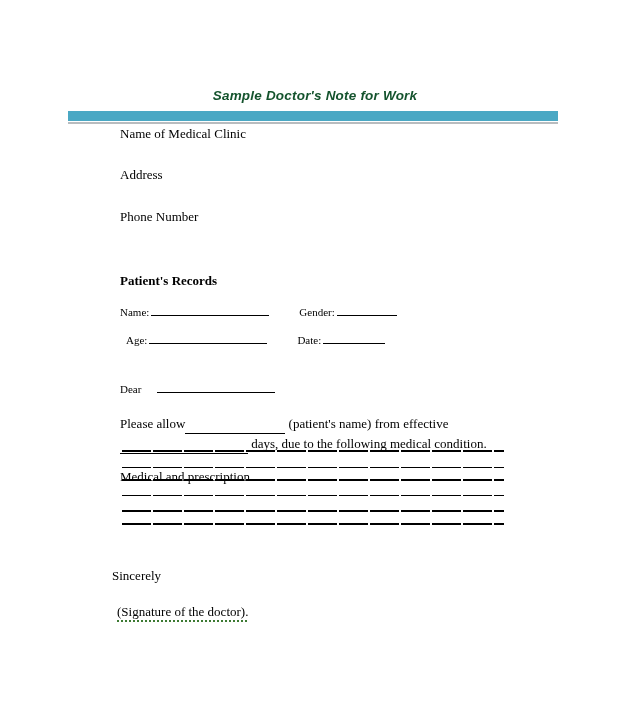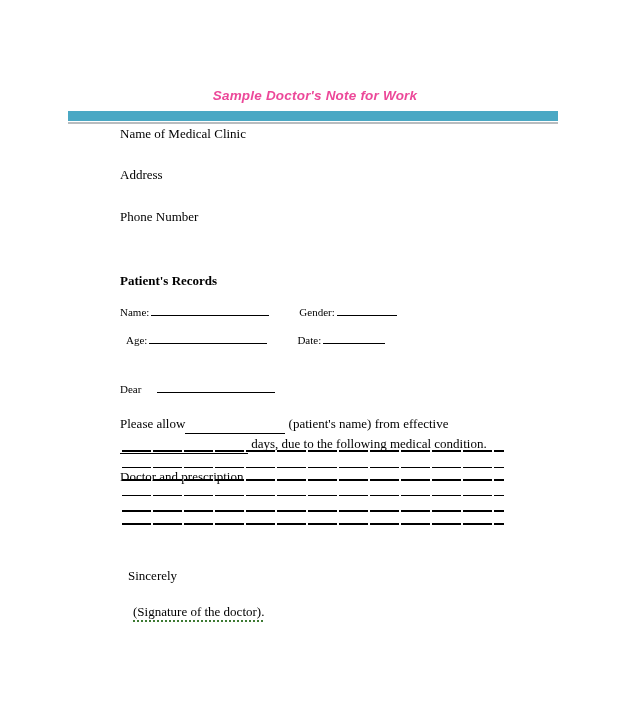--- a/index.html
+++ b/index.html
@@ -28,21 +28,21 @@
     position: absolute;
     left: 0;
     right: 0;
     top: 88px;
     text-align: center;
     font-family: "Liberation Sans", "DejaVu Sans", sans-serif;
     font-weight: bold;
     font-style: italic;
     font-size: 13.5px;
     letter-spacing: 0.2px;
-    color: #ec4899;
+    color: #14532d;
     padding-left: 12px;
   }
 
   .header-rule-wrap {
     position: absolute;
     left: 68px;
     top: 111px;
     width: 490px;
   }
   .header-bar {
@@ -121,21 +121,21 @@
     background: #000000;
     width: 100%;
     
     -webkit-mask-image: repeating-linear-gradient(to right, #000 0 29px, transparent 29px 31px);
             mask-image: repeating-linear-gradient(to right, #000 0 29px, transparent 29px 31px);
   }
 
   
   .sign-block {
     position: absolute;
-    left: 128px;
+    left: 112px;
     top: 568px;
     font-size: 13px;
   }
   .sign-closing { margin: 0 0 20px 0; }
   .sign-name {
     margin: 0 0 0 5px;
     display: inline-block;
     position: relative;
     padding-bottom: 2px;
   }
@@ -203,21 +203,21 @@
 
     <p class="para">
       <span>Please allow</span><span class="blank blank-allow"></span>
       <span>(patient's name) from effective</span><br>
       <span class="blank blank-days"></span>
       <span>days, due to the following medical condition.</span>
     </p>
 
     <div style="height:13px"></div>
 
-    <p class="para">Doctor and prescription</p>
+    <p class="para">Medical and prescription</p>
 
   </div>
 
   <div class="ruled-area">
     <div class="rule-line" style="margin-top:0px"></div>
     <div class="rule-line" style="margin-top:15px"></div>
     <div class="rule-line" style="margin-top:11px"></div>
     <div class="rule-line" style="margin-top:14px"></div>
     <div class="rule-line" style="margin-top:14px"></div>
     <div class="rule-line" style="margin-top:11px"></div>

